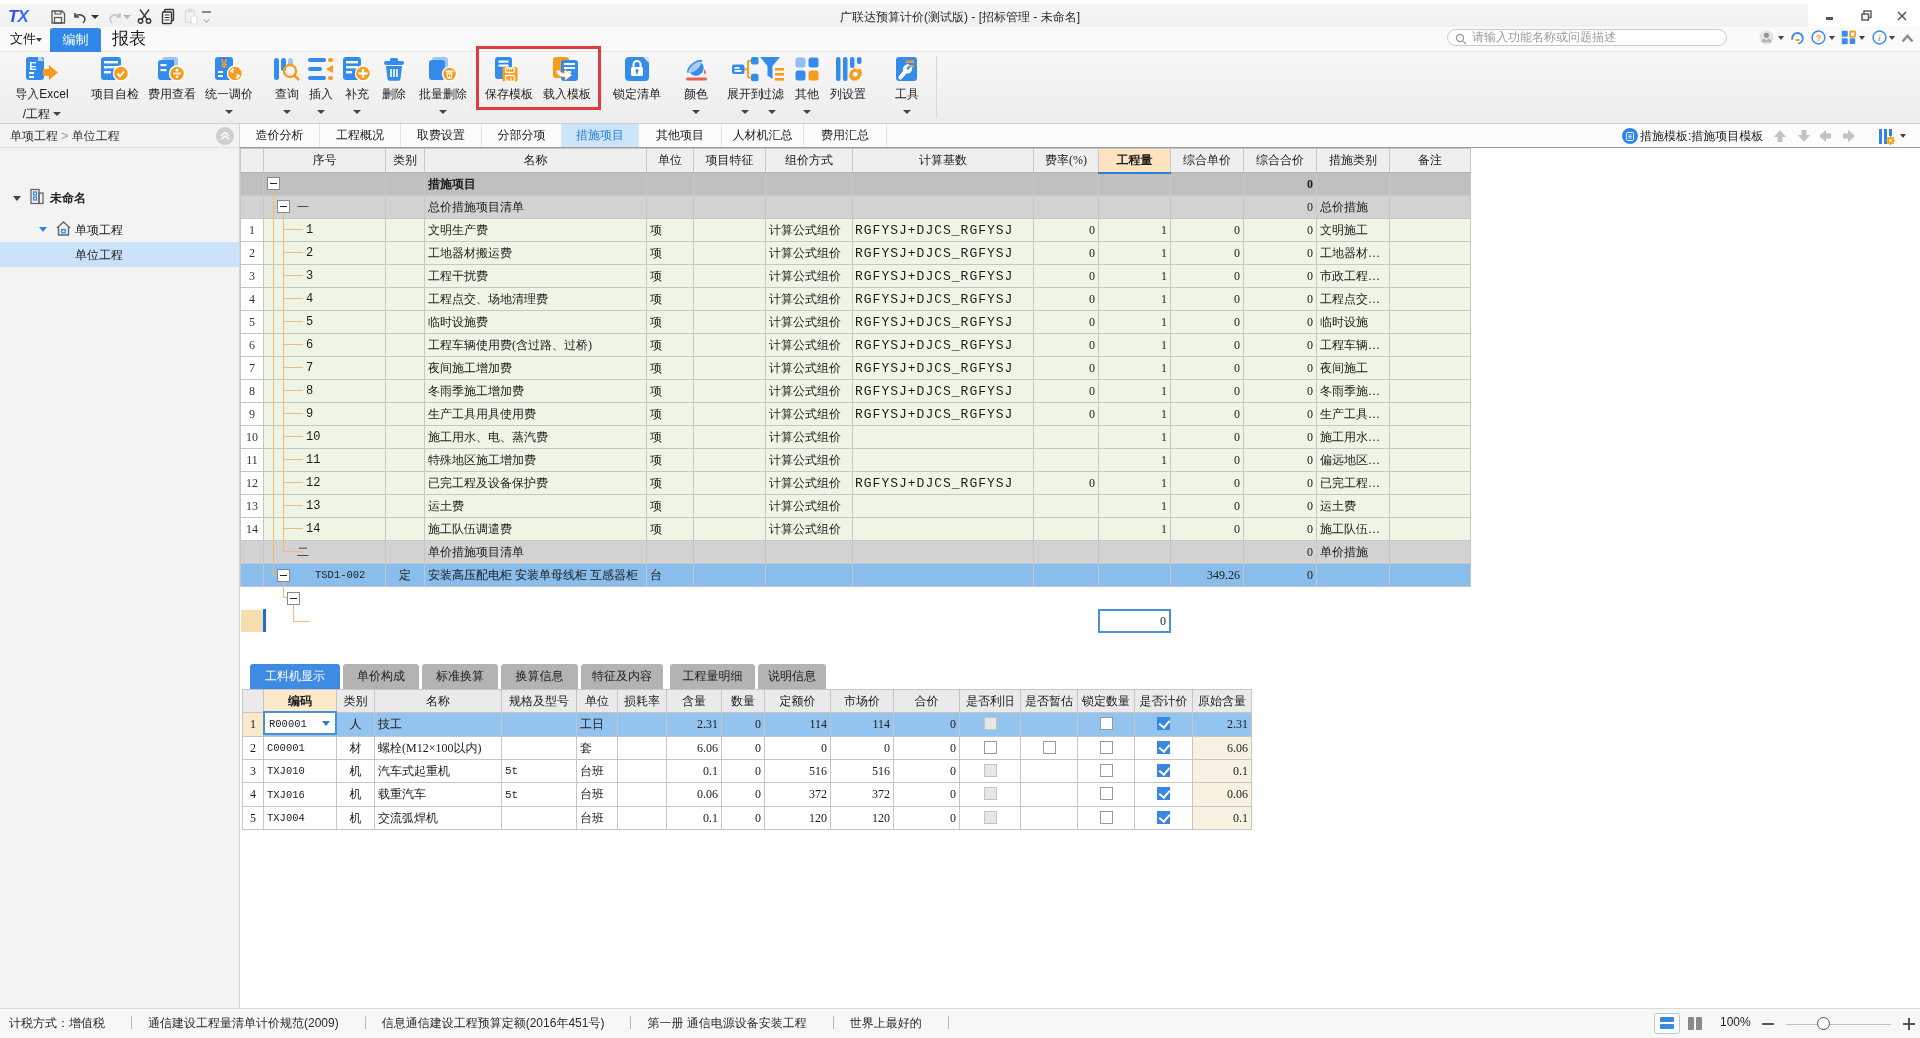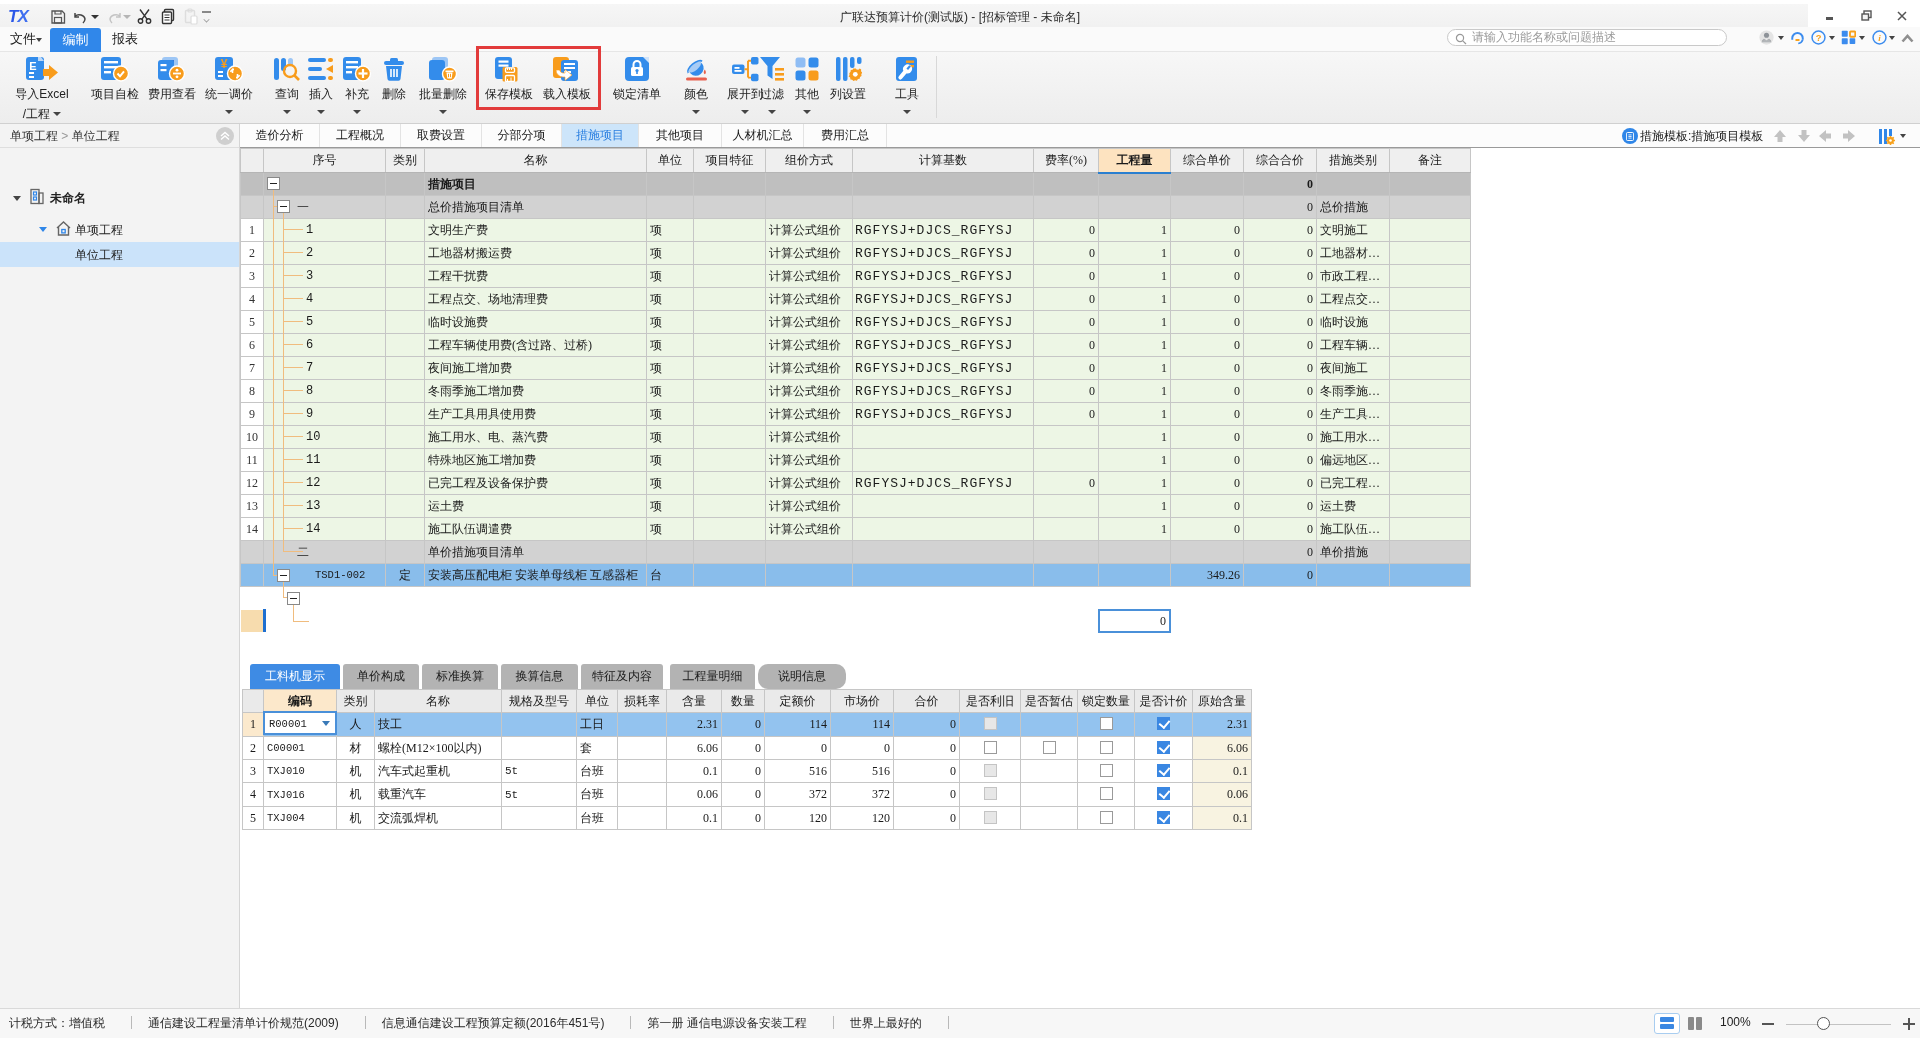--- a/index.html
+++ b/index.html
@@ -90,21 +90,21 @@
       <rect x="1" y="4" width="6.5" height="6" fill="#f4f4f4" stroke="#555" stroke-width="1.4"></rect>
     </svg>
 <svg class="abs" style="left:1897px;top:7px;" width="10" height="10" viewBox="0 0 10 10">
       <path d="M1 1 L9 9 M9 1 L1 9" stroke="#555" stroke-width="1.5"></path>
     </svg>
 </div>
 <div class="abs" id="menurow">
 <div class="abs" style="left:10px;top:0;height:25px;line-height:24px;font-size:13px;">文件</div>
 <div class="abs caret" style="left:36px;top:11px;border-left-width:3.5px;border-right-width:3.5px;"></div>
 <div class="abs" style="left:50px;top:1px;width:51px;height:24px;background:#3087ea;color:#fff;text-align:center;line-height:24px;font-size:13px;border-radius:3px 3px 0 0;">编制</div>
-<div class="abs" style="left:112px;top:0;height:25px;line-height:24px;font-size:13px;">报表</div>
+<div class="abs" style="left:112px;top:0;height:25px;line-height:24px;font-size:17px;">报表</div>
 <div class="abs" style="left:1447px;top:2px;width:280px;height:17px;background:#fff;border:1px solid #c9c9c9;border-radius:9px;">
 <svg class="abs" style="left:7px;top:2.5px;" width="12" height="12" viewBox="0 0 12 12">
         <circle cx="5" cy="5" r="3.6" fill="none" stroke="#999" stroke-width="1.2"></circle>
         <path d="M7.8 7.8 L11 11" stroke="#999" stroke-width="1.2"></path>
       </svg>
 <div class="abs" style="left:24px;top:0px;line-height:15px;color:#9b9b9b;">请输入功能名称或问题描述</div>
     </div>
 <svg class="abs" style="left:1759px;top:3px;" width="15" height="15" viewBox="0 0 20 20">
 <circle cx="10" cy="10" r="9.5" fill="#e4e4e4"></circle>
       <circle cx="10" cy="7" r="3.4" fill="#8d9298"></circle>
@@ -814,21 +814,21 @@
 <div class="abs" style="left:289.5px;top:597.5px;width:7px;height:1.4px;background:#222;"></div>
 <div class="abs" style="left:241px;top:610px;width:22px;height:22px;background:#f7dcae;"></div>
 <div class="abs" style="left:263px;top:609px;width:3px;height:23px;background:#1e6fd0;"></div>
 <div class="abs" style="left:1098px;top:609px;width:73px;height:24px;background:#fff;border:2px solid #4a90d9;line-height:20px;text-align:right;padding-right:3px;font-family:&quot;Liberation Serif&quot;,serif;">0</div>
 <div class="btab sel" style="left:250px;width:90px;">工料机显示</div>
 <div class="btab" style="left:343px;width:76px;">单价构成</div>
 <div class="btab" style="left:422px;width:76px;">标准换算</div>
 <div class="btab" style="left:501px;width:77px;text-align:center;">换算信息</div>
 <div class="btab" style="left:581px;width:82px;">特征及内容</div>
 <div class="btab" style="left:670px;width:85px;">工程量明细</div>
-<div class="btab" style="left:758px;width:88px;border-radius:10px;">说明信息</div>
+<div class="btab" style="left:758px;width:68px;">说明信息</div>
 <table class="abs" id="bttbl" style="left:242px;top:689px;width:1010px;">
 <colgroup>
       <col style="width:21px;">
       <col style="width:73px;">
       <col style="width:38px;">
       <col style="width:127px;">
       <col style="width:75px;">
       <col style="width:41px;">
       <col style="width:49px;">
       <col style="width:55px;">

